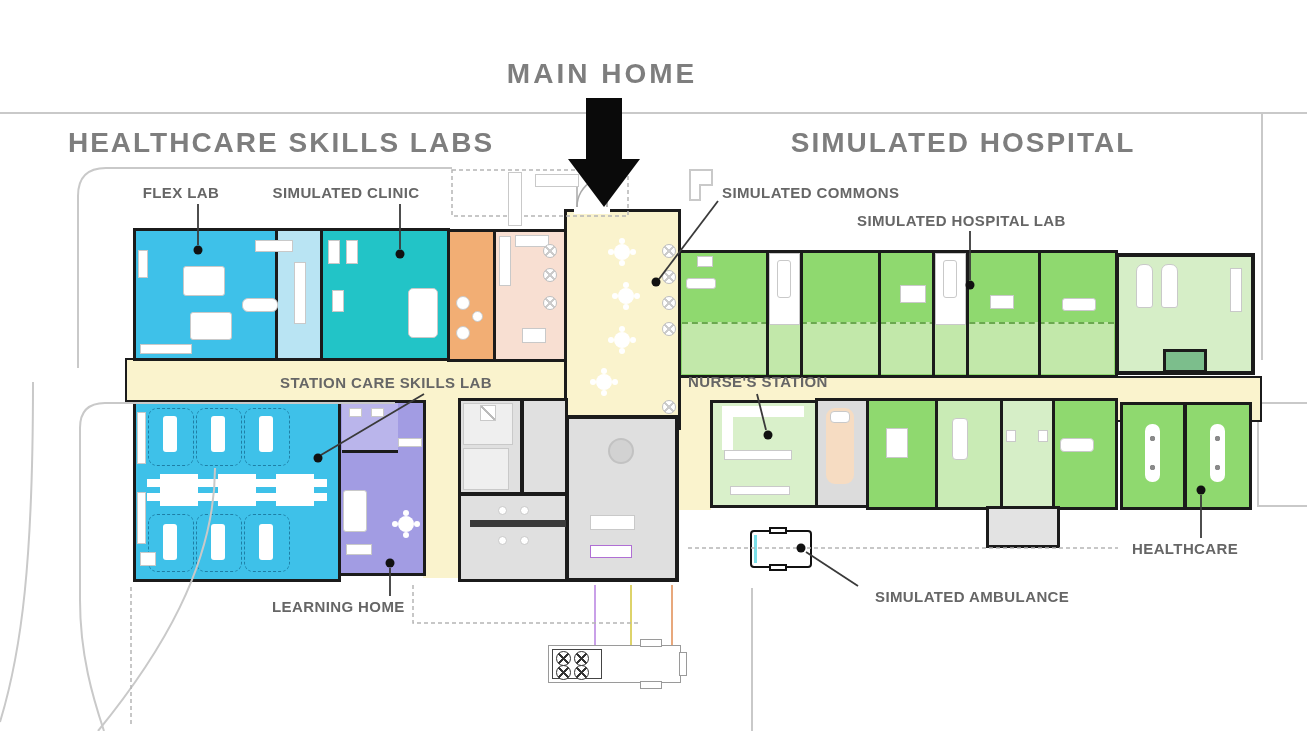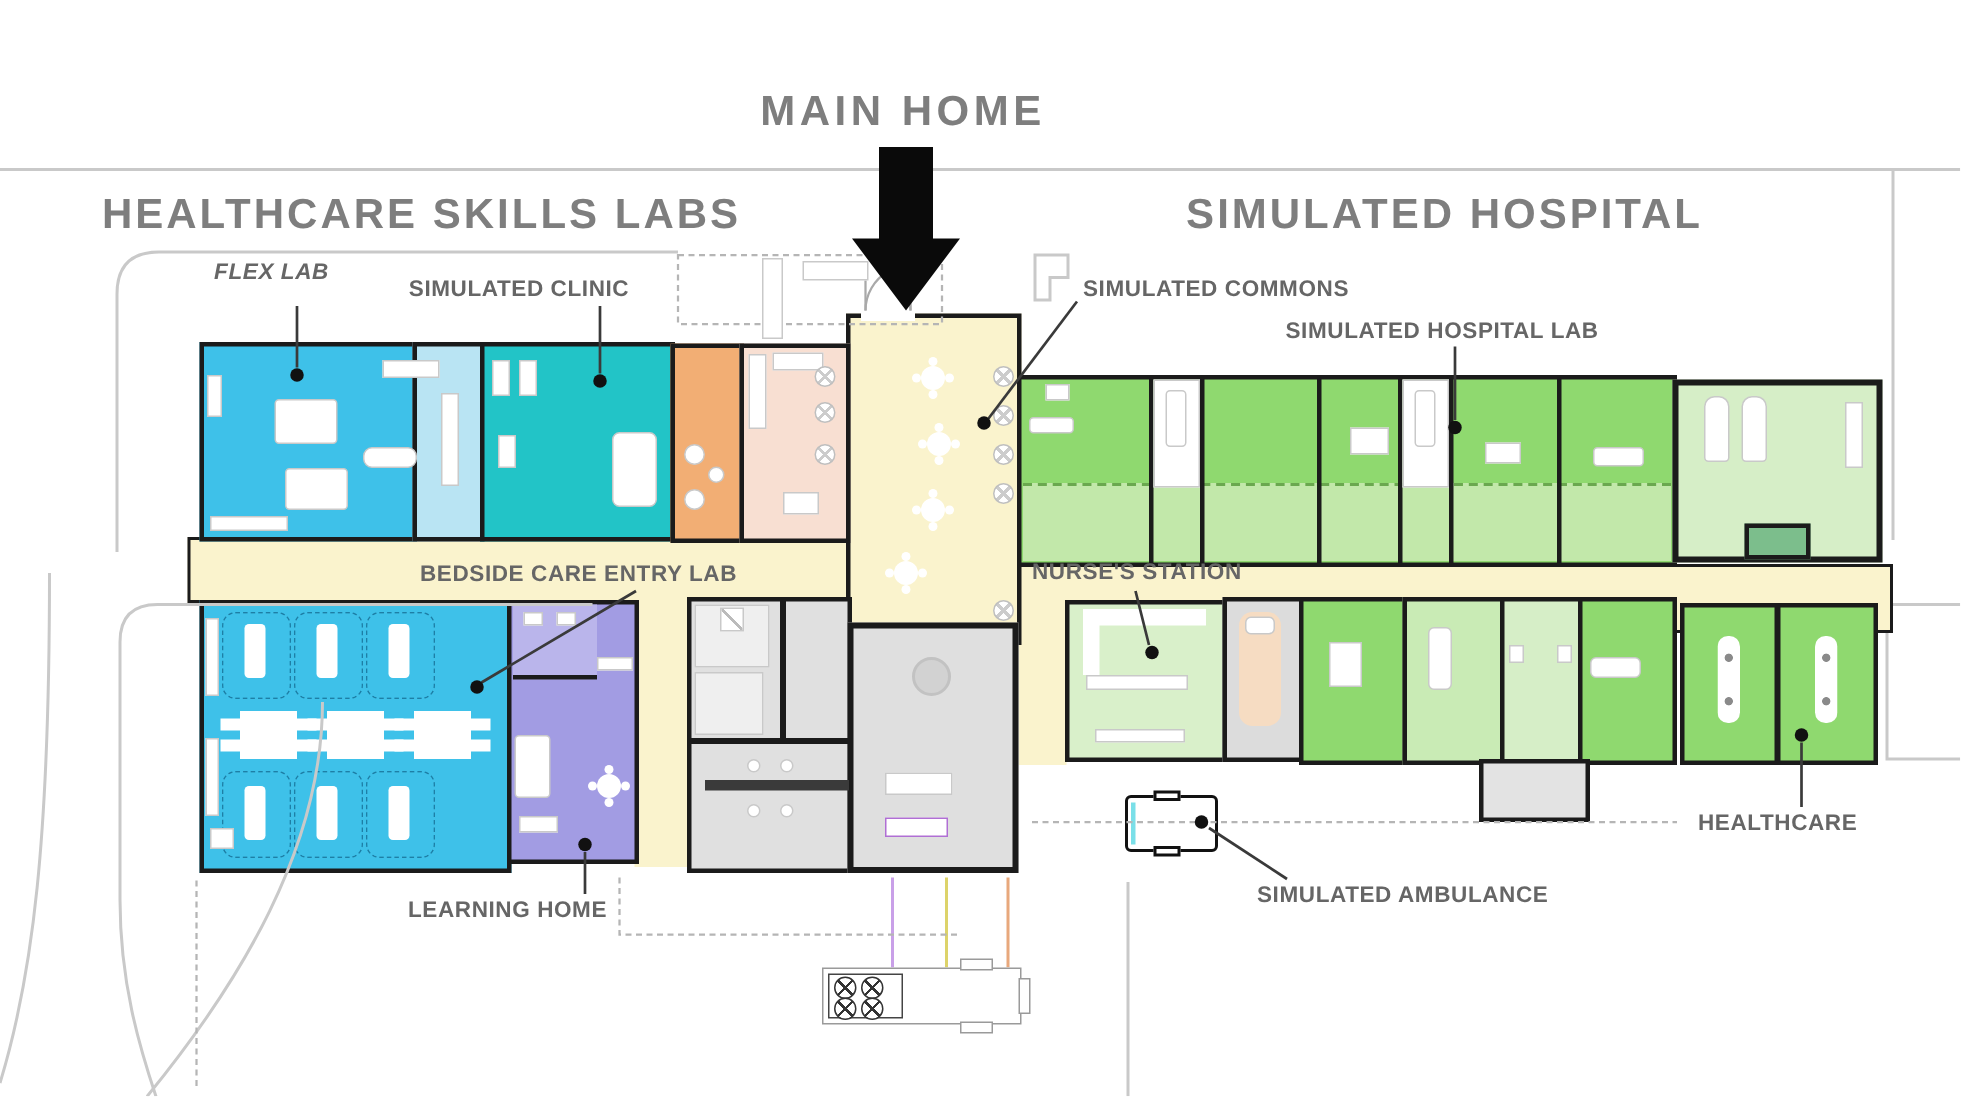--- a/index.html
+++ b/index.html
@@ -259,23 +259,23 @@
     </g>
   </svg>
 
   <div class="arrow-shaft"></div>
   <div class="arrow-head"></div>
 
   <div class="hdr" style="left:602px;top:58px;letter-spacing:3px;">MAIN HOME</div>
   <div class="hdr" style="left:281px;top:127px;">HEALTHCARE SKILLS LABS</div>
   <div class="hdr" style="left:963px;top:127px;">SIMULATED HOSPITAL</div>
 
-  <div class="lbl ctr" style="left:181px;top:173px;font-style:italic;">FLEX LAB</div>
+  <div class="lbl ctr" style="left:181px;top:184px;">FLEX LAB</div>
   <div class="lbl ctr" style="left:346px;top:184px;">SIMULATED CLINIC</div>
   <div class="lbl" style="left:722px;top:184px;">SIMULATED COMMONS</div>
   <div class="lbl" style="left:857px;top:212px;">SIMULATED HOSPITAL LAB</div>
-  <div class="lbl" style="left:280px;top:374px;">BEDSIDE CARE ENTRY LAB</div>
+  <div class="lbl" style="left:280px;top:374px;">STATION CARE SKILLS LAB</div>
   <div class="lbl" style="left:688px;top:373px;">NURSE'S STATION</div>
   <div class="lbl" style="left:272px;top:598px;">LEARNING HOME</div>
-  <div class="lbl" style="left:838px;top:588px;text-align:center;">SIMULATED AMBULANCE</div>
+  <div class="lbl" style="left:875px;top:588px;text-align:center;">SIMULATED AMBULANCE</div>
   <div class="lbl" style="left:1132px;top:540px;">HEALTHCARE</div>
 
 </div>
 
 </body></html>

